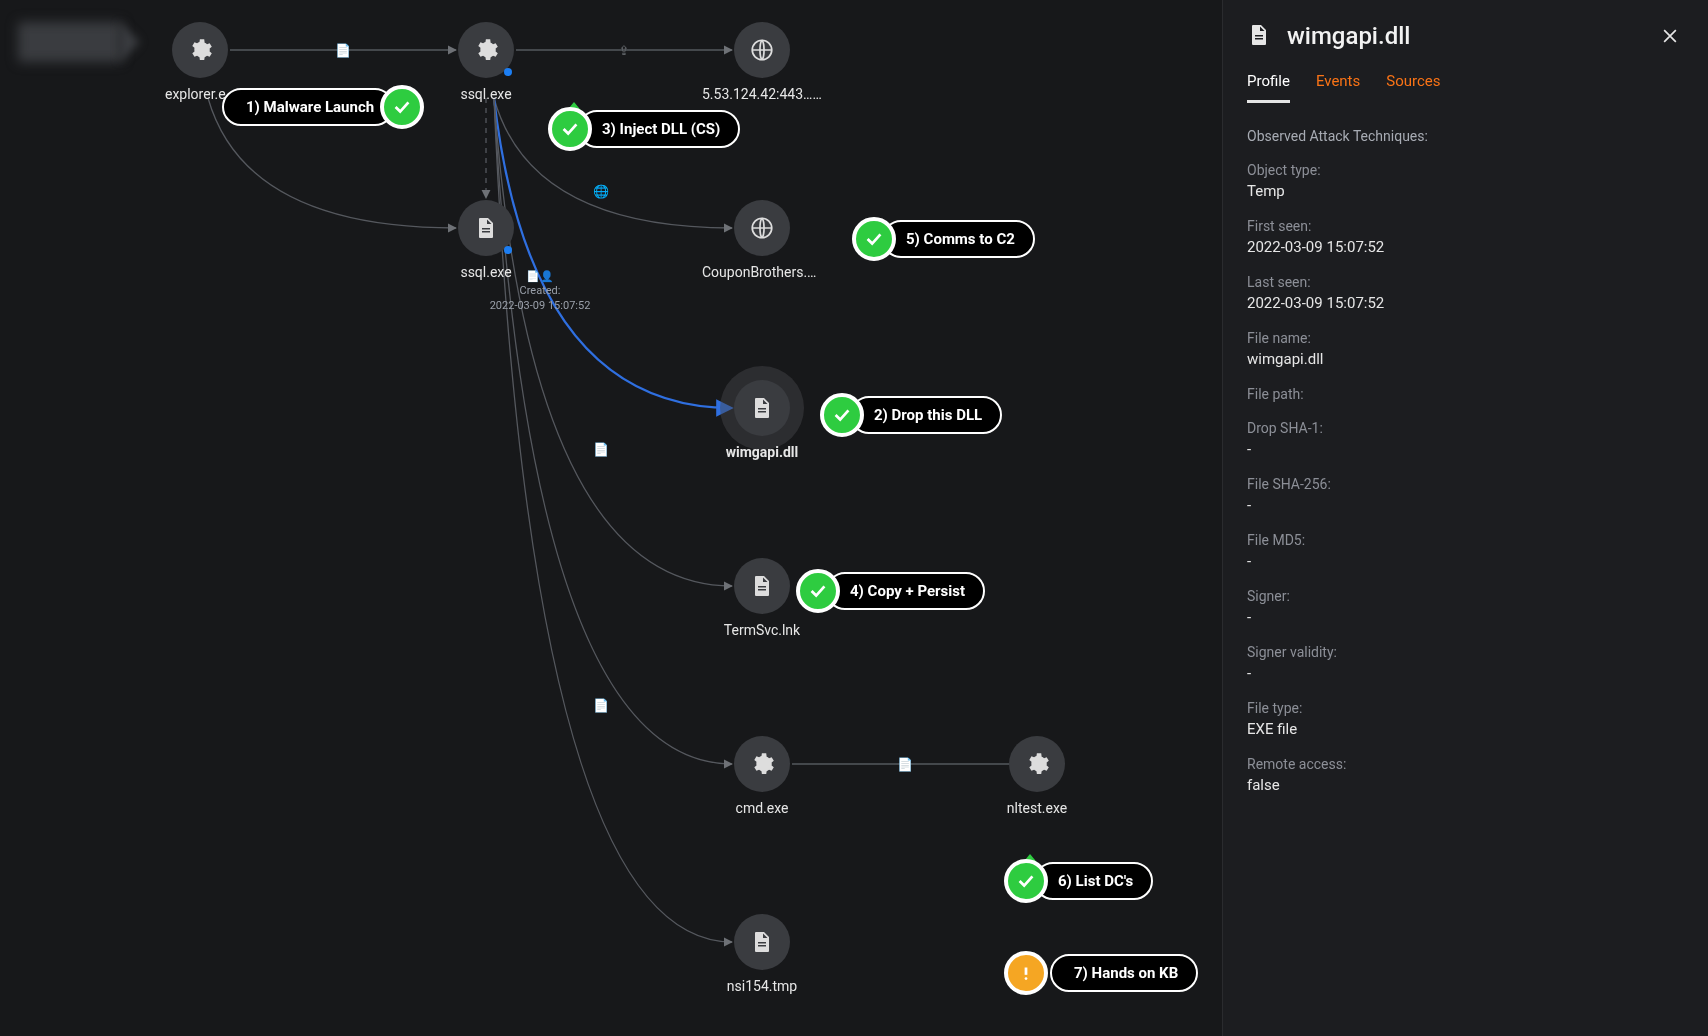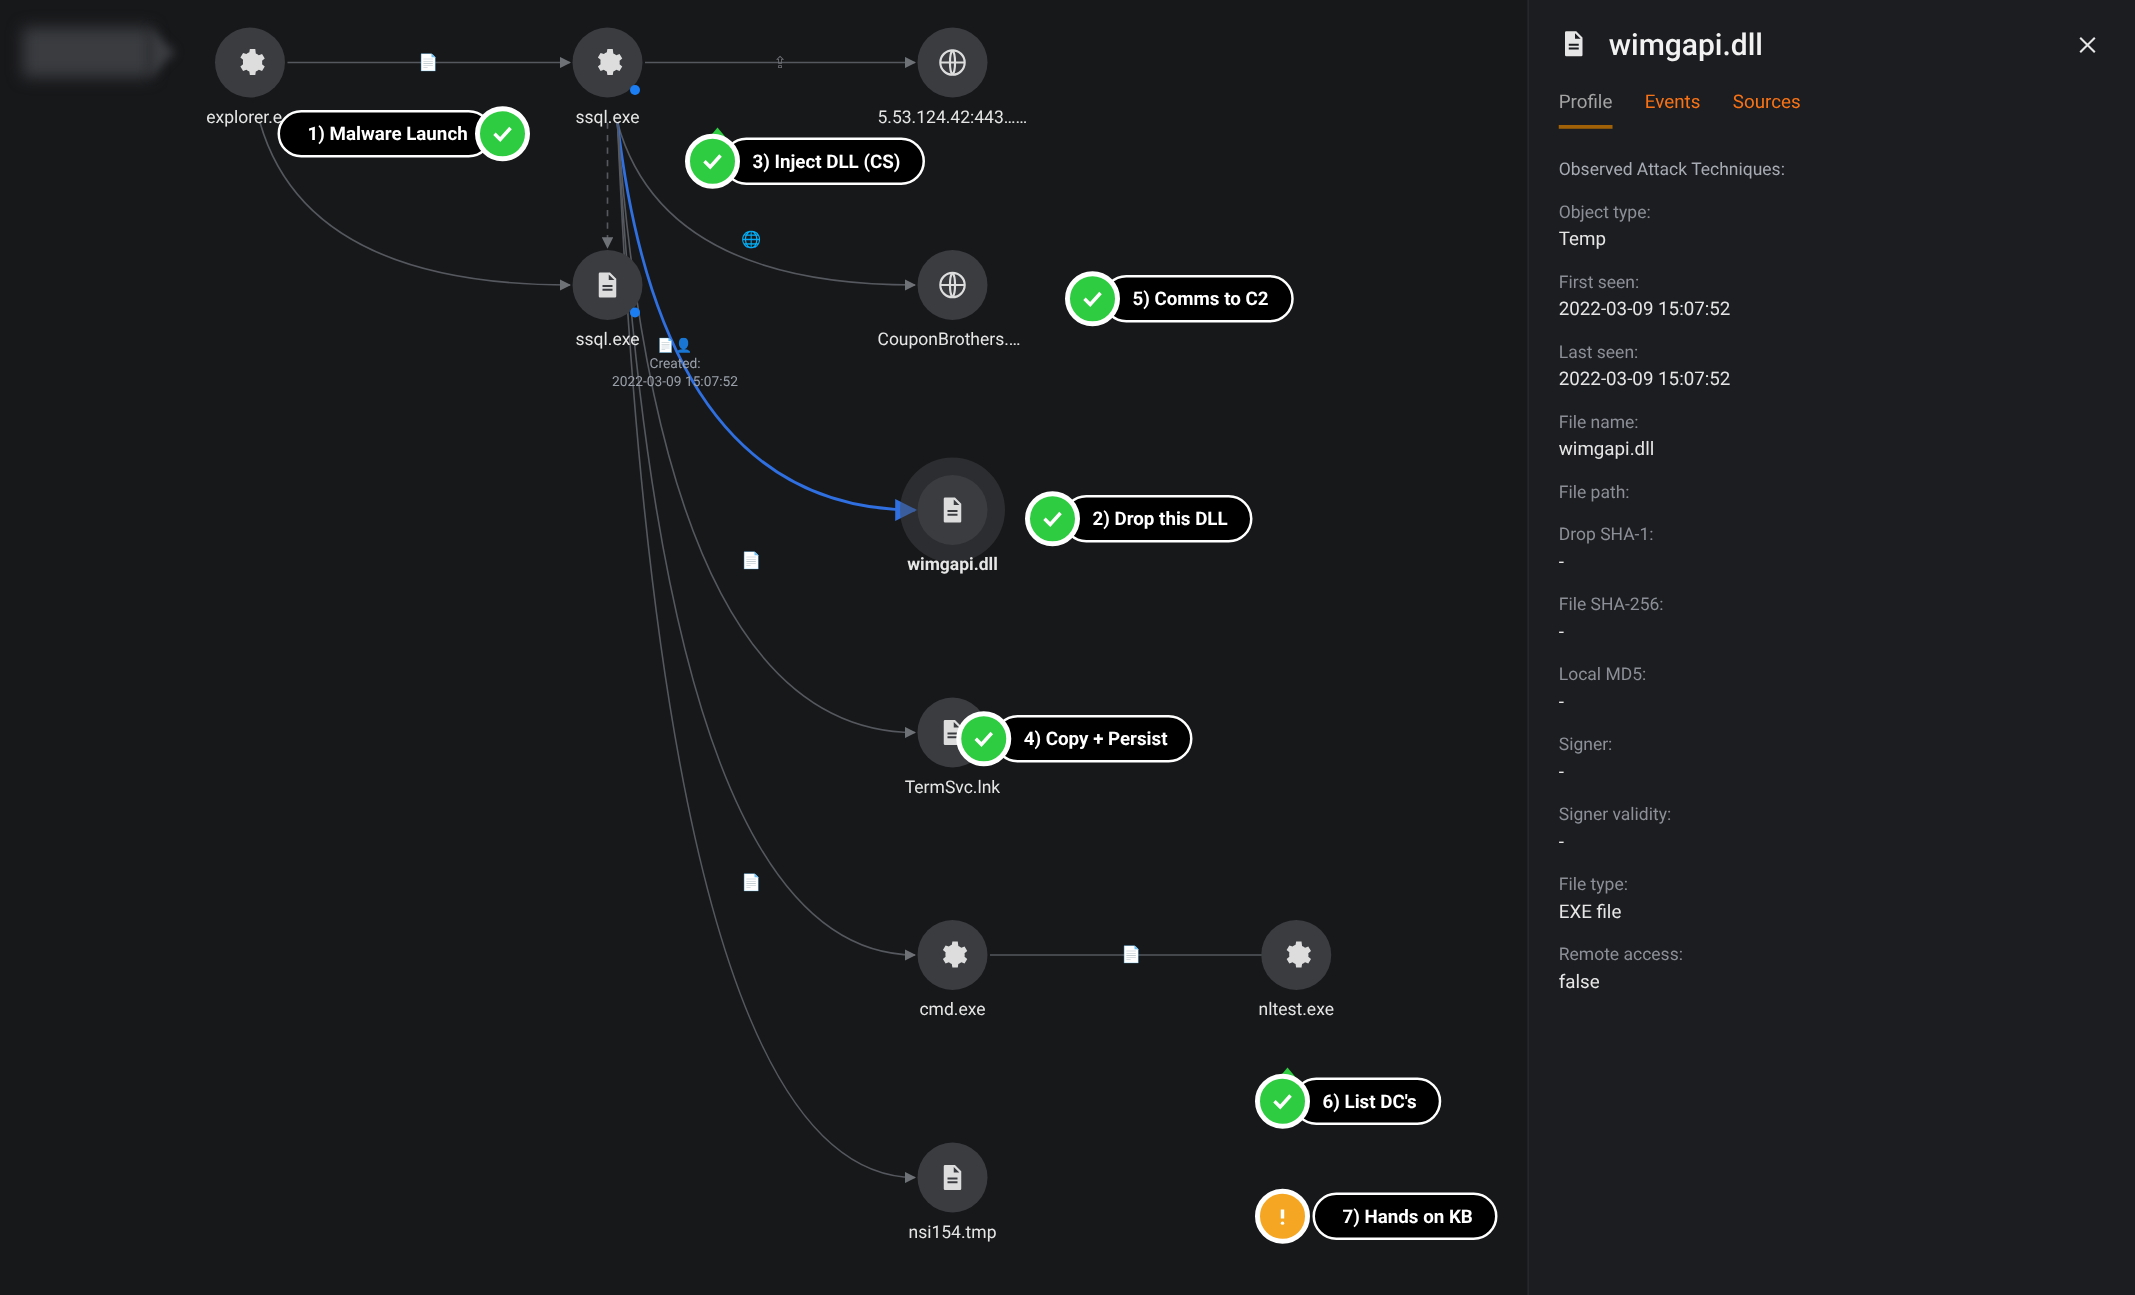--- a/index.html
+++ b/index.html
@@ -24,21 +24,21 @@
   .rootarrow { position:absolute; left:120px; top:22px; width:0; height:0; border-top:20px solid transparent; border-bottom:20px solid transparent; border-left:20px solid #3a3c40; filter:blur(4px); }
 
   
   .panel { position:absolute; right:0; top:0; width:486px; height:1036px; background:#1c1d20; border-left:1px solid #2a2b2e; padding:22px 24px; overflow:auto; }
   .panel-header { display:flex; align-items:center; gap:14px; }
   .panel-header .icon { width:26px; height:26px; color:#e6e6e6; }
   .panel-title { font-size:24px; font-weight:500; color:#f2f2f2; flex:1; }
   .close-btn { width:28px; height:28px; color:#e6e6e6; cursor:pointer; display:flex; align-items:center; justify-content:center; font-size:20px; }
   .tabs { display:flex; gap:26px; margin-top:22px; border-bottom:1px solid transparent; }
   .tab { font-size:15px; color:#f97316; padding-bottom:10px; cursor:pointer; }
-  .tab.active { color:#a3a3a3; border-bottom:3px solid #a16207;text-align:center; }
+  .tab.active { color:#ffffff; border-bottom:3px solid #e5e5e5;text-align:center; }
   .section-heading { margin-top:24px; font-size:14px; color:#a7abb3; }
   .field { margin-top:18px; }
   .field .k { font-size:14px; color:#8c8f97; }
   .field .v { font-size:15px; color:#e6e6e6; margin-top:4px; word-break:break-all; }
   .redact { display:inline-block; background:#b6b8bd; color:transparent; border-radius:2px; vertical-align:baseline; filter:blur(2px);}
 </style>
 </head>
 <body>
 
 <div class="canvas">
@@ -179,21 +179,21 @@
         <div class="pill">5) Comms to C2</div>
       </div>
       <div class="badge" style="left: 820px; top: 400px;">
         <div class="check">
           <svg viewBox="0 0 24 24" width="22" height="22" stroke="#fff" stroke-width="3" fill="none">
             <path d="M5 12l5 5L19 7"></path>
           </svg>
         </div>
         <div class="pill">2) Drop this DLL</div>
       </div>
-      <div class="badge" style="left: 765px; top: 576px;">
+      <div class="badge" style="left: 796px; top: 576px;">
         <div class="check">
           <svg viewBox="0 0 24 24" width="22" height="22" stroke="#fff" stroke-width="3" fill="none">
             <path d="M5 12l5 5L19 7"></path>
           </svg>
         </div>
         <div class="pill">4) Copy + Persist</div>
       </div>
       <div class="badge up" style="left: 1004px; top: 866px;">
         <div class="pointer"></div>
         <div class="check">
@@ -271,21 +271,21 @@
       </div>
       <div class="field">
         <div class="k">Drop SHA-1:</div>
         <div class="v">-</div>
       </div>
       <div class="field">
         <div class="k">File SHA-256:</div>
         <div class="v">-</div>
       </div>
       <div class="field">
-        <div class="k">Local MD5:</div>
+        <div class="k">File MD5:</div>
         <div class="v">-</div>
       </div>
       <div class="field">
         <div class="k">Signer:</div>
         <div class="v">-</div>
       </div>
       <div class="field">
         <div class="k">Signer validity:</div>
         <div class="v">-</div>
       </div>

